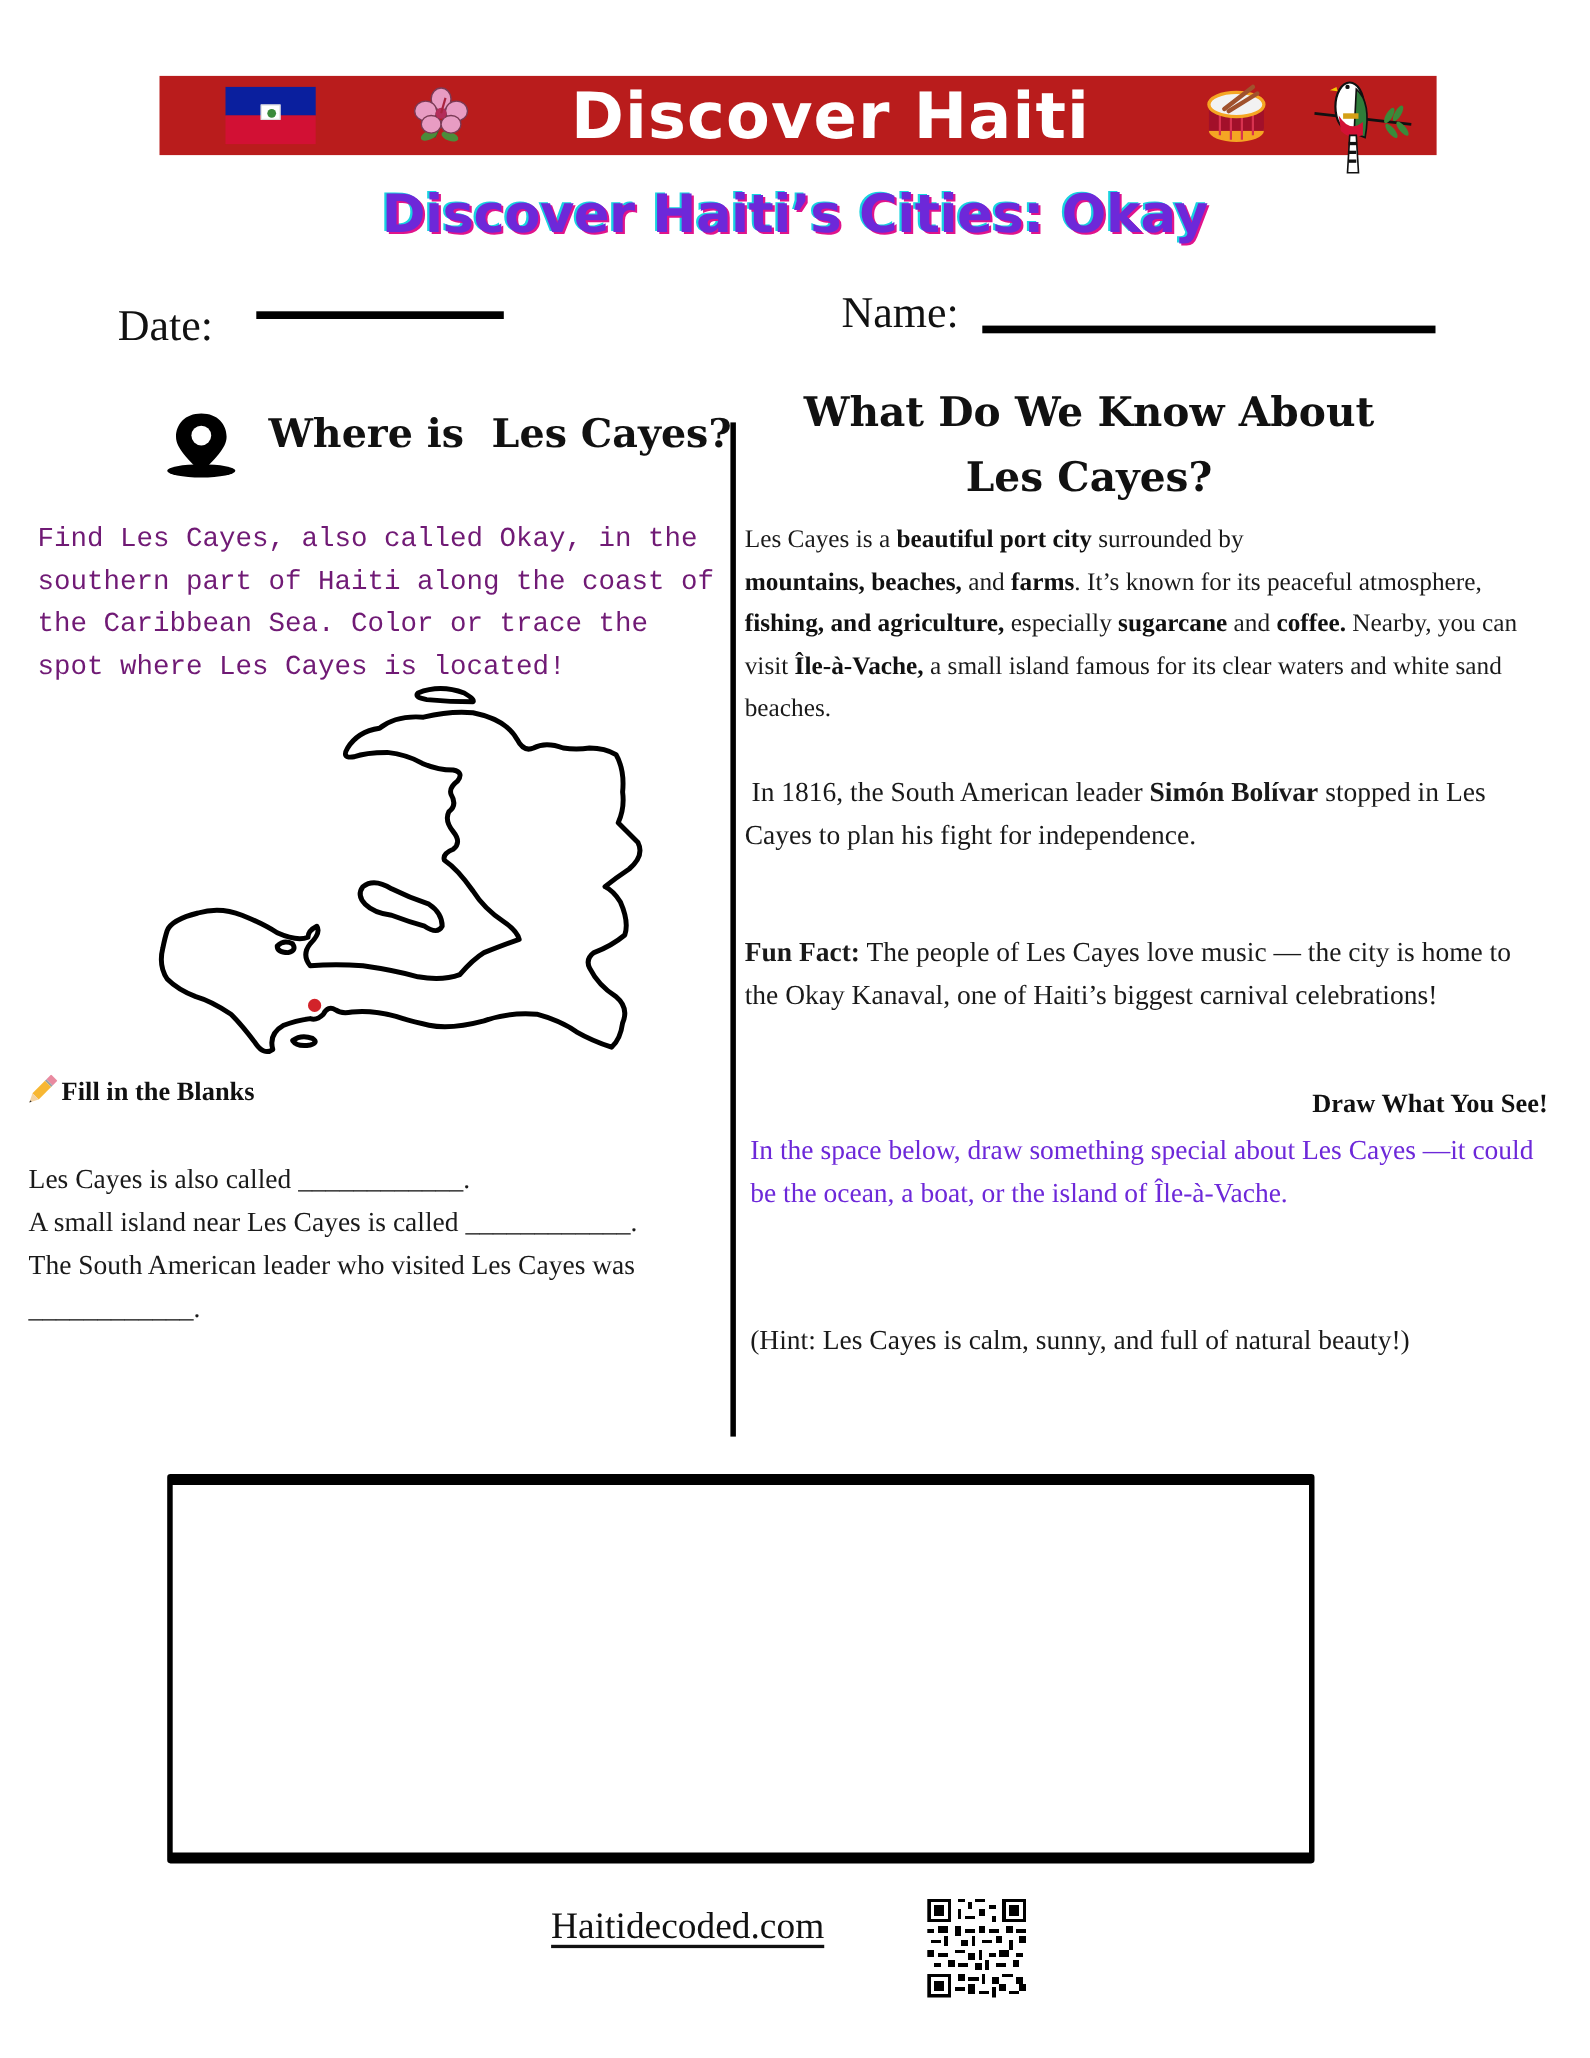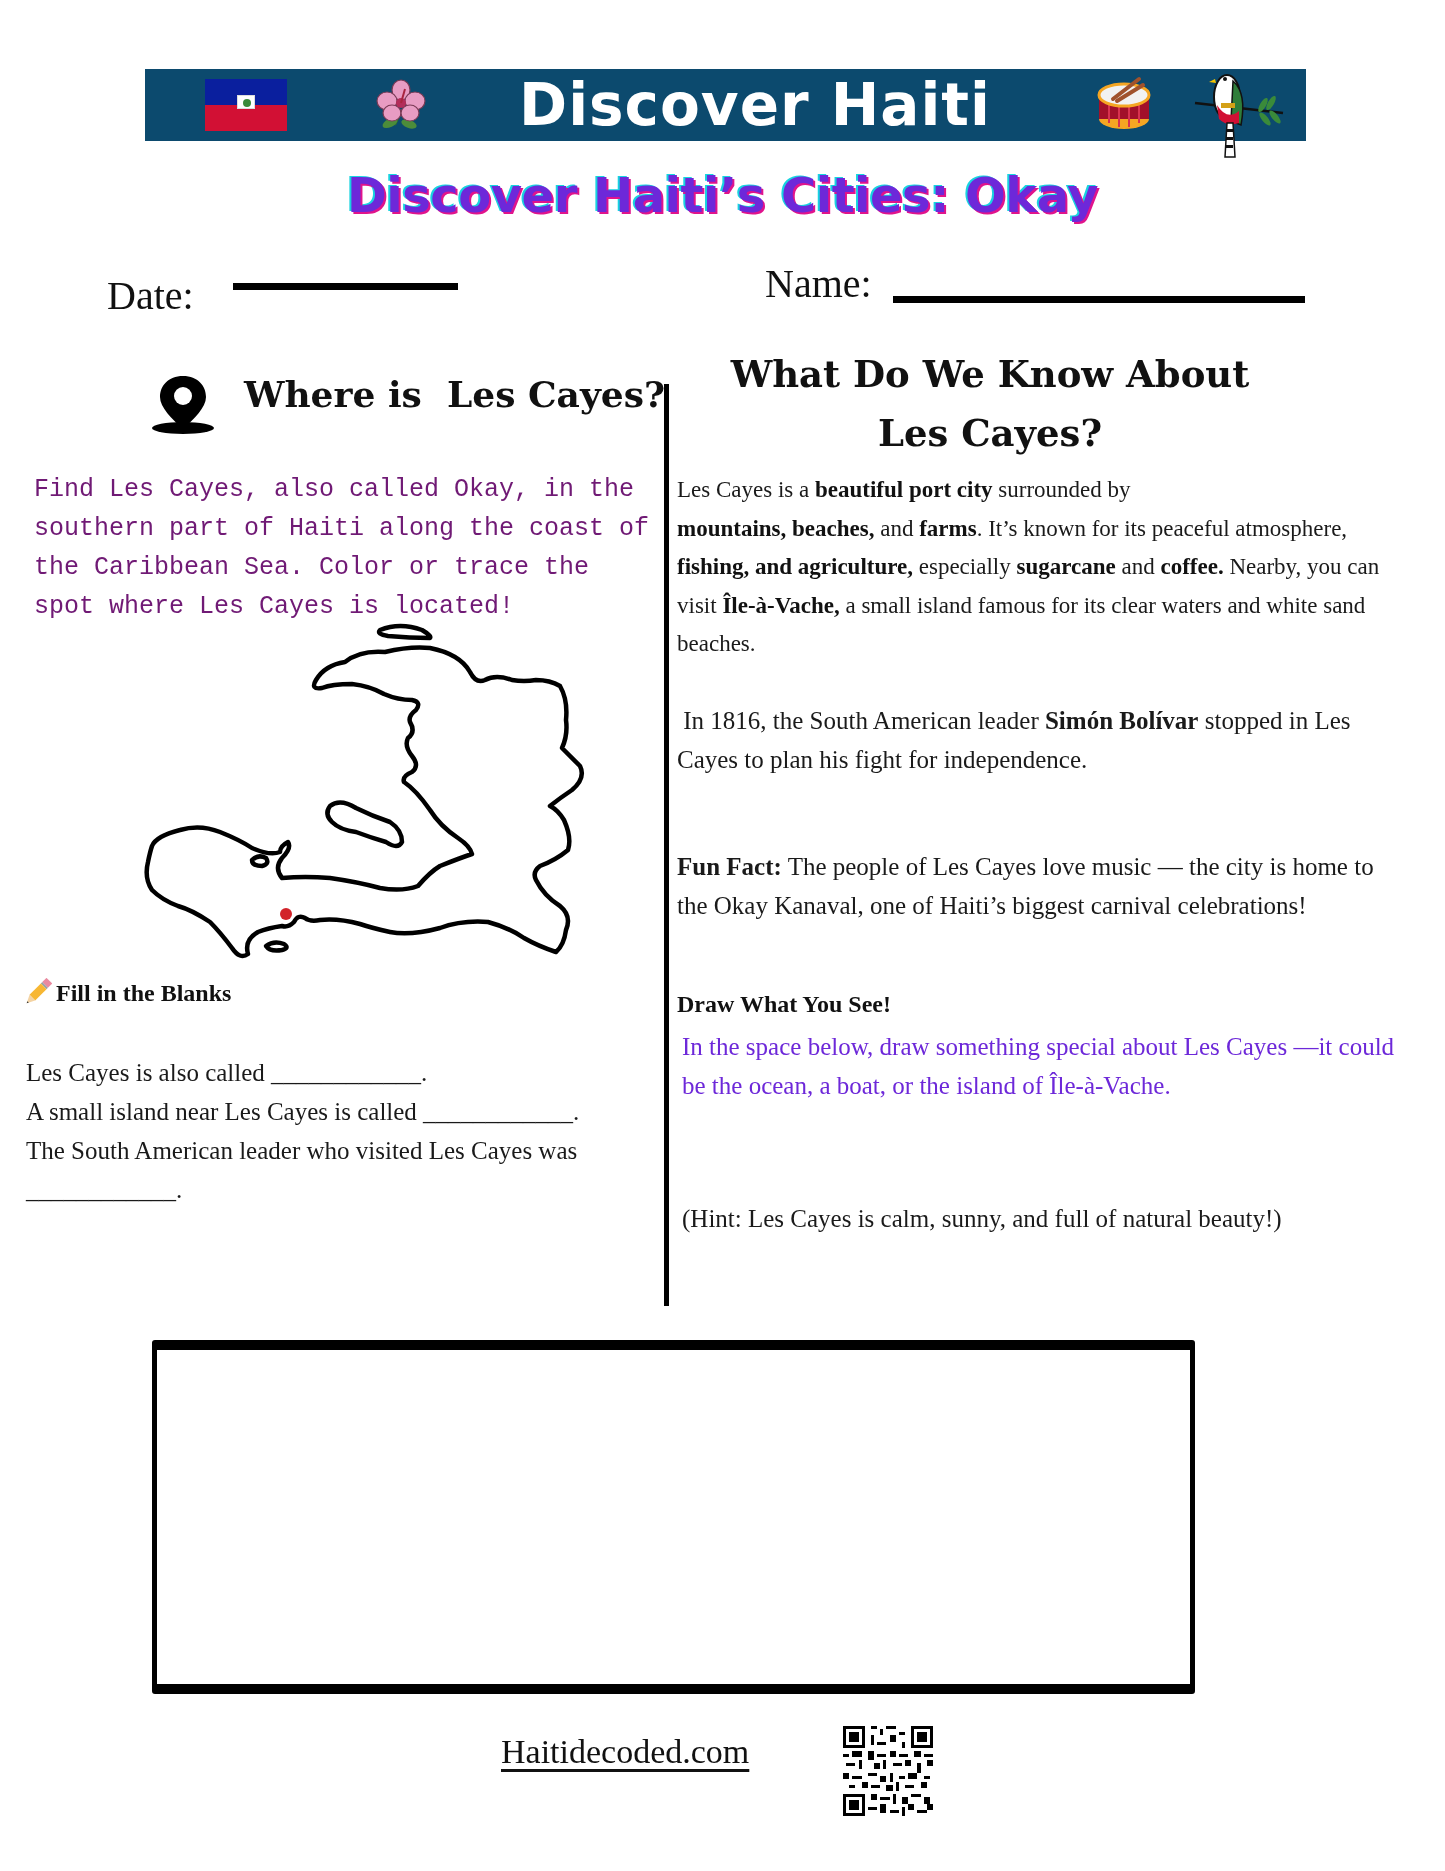--- a/index.html
+++ b/index.html
@@ -2,21 +2,21 @@
 <html><head>
   <meta charset="utf-8">
   <style>
     * { box-sizing: border-box; margin: 0; padding: 0; }
     html, body { width: 1445px; height: 1871px; background: #ffffff; overflow: hidden; }
     body { position: relative; font-family: "DejaVu Serif", "Liberation Serif", serif; color: #111; }
 
     .abs { position: absolute; }
 
     
-    .banner { left: 145px; top: 69px; width: 1161px; height: 72px; background: #0c4a6e; }
+    .banner { left: 145px; top: 69px; width: 1161px; height: 72px; background: #b91c1c; }
     .banner-title { position: absolute; left: 360px; top: 4px; width: 500px; text-align: center;
       font-family: "DejaVu Sans", sans-serif; font-weight: bold; font-size: 58px; color: #fff; letter-spacing: 1px; line-height: 64px; }
     .flag { position: absolute; left: 60px; top: 10px; width: 82px; height: 52px; }
     .flag .blue { height: 50%; background: #0a1f9e; }
     .flag .red { height: 50%; background: #d21034; }
     .flag .coat { position: absolute; left: 32px; top: 16px; width: 18px; height: 14px; background: #fff; border: 1px solid #ddd; }
     .flag .coat::after { content: ""; position: absolute; left: 5px; top: 3px; width: 8px; height: 8px; background: #3a8a3a; border-radius: 50%; }
     .flower { position: absolute; left: 228px; top: 8px; width: 56px; height: 56px; }
     .drum { position: absolute; left: 950px; top: 6px; width: 58px; height: 58px; }
     .bird { position: absolute; left: 1040px; top: 0px; width: 100px; height: 90px; }
@@ -48,21 +48,21 @@
 
     
     .divider { left: 664px; top: 384px; width: 5px; height: 922px; background: #000; }
 
     
     .h-right { left: 690px; top: 345px; width: 600px; text-align: center; font-size: 37px; font-weight: bold; line-height: 59px; font-family: "DejaVu Serif", serif; }
     .p-right { left: 677px; top: 471px; width: 730px; font-size: 23px; line-height: 38.5px; font-family: "Liberation Serif", serif; color: #1a1a1a; }
     .p-right b { font-weight: bold; color: #111; }
     .p-bolivar { left: 677px; top: 702px; width: 730px; font-size: 25px; line-height: 38.5px; font-family: "Liberation Serif", serif; color: #1a1a1a; }
     .fun-fact { left: 677px; top: 848px; width: 730px; font-size: 25px; line-height: 38.5px; font-family: "Liberation Serif", serif; color: #1a1a1a; }
-    .draw-title { left: 677px; top: 988px; width: 730px; text-align: left; font-size: 24px; font-weight: bold; line-height: 32px; font-family: "Liberation Serif", serif; }
+    .draw-title { left: 677px; top: 988px; width: 730px; text-align: right; font-size: 24px; font-weight: bold; line-height: 32px; font-family: "Liberation Serif", serif; }
     .draw-text { left: 682px; top: 1027px; width: 720px; font-size: 25px; line-height: 39px; font-family: "Liberation Serif", serif; color: #6d28d9; }
     .hint-text { left: 682px; top: 1183px; width: 720px; font-size: 25px; line-height: 39px; font-family: "Liberation Serif", serif; color: #1a1a1a; margin-top: 16px; }
 
     
     .draw-box { left: 152px; top: 1340px; width: 1043px; height: 354px;
       border-top: 10px solid #000; border-bottom: 10px solid #000; border-left: 5px solid #000; border-right: 5px solid #000; border-radius: 3px; background: #fff; }
 
     
     .site-link { left: 501px; top: 1730px; font-size: 34px; line-height: 44px; font-family: "Liberation Serif", serif; color: #111; text-decoration: underline; text-underline-offset: 6px; }
     .qr { left: 843px; top: 1726px; width: 90px; height: 90px; }

